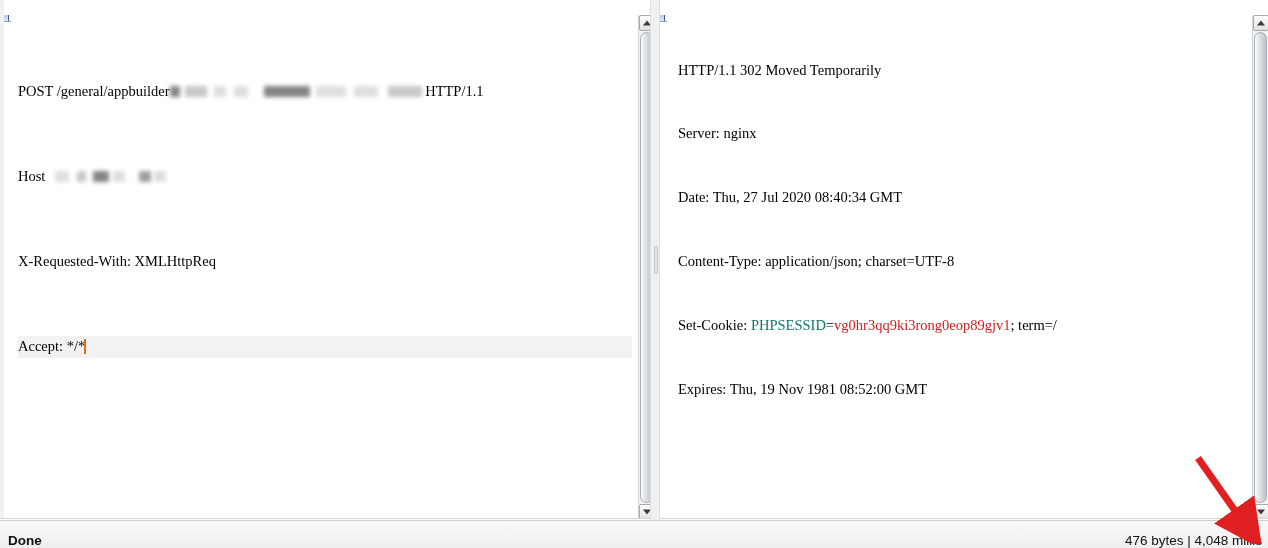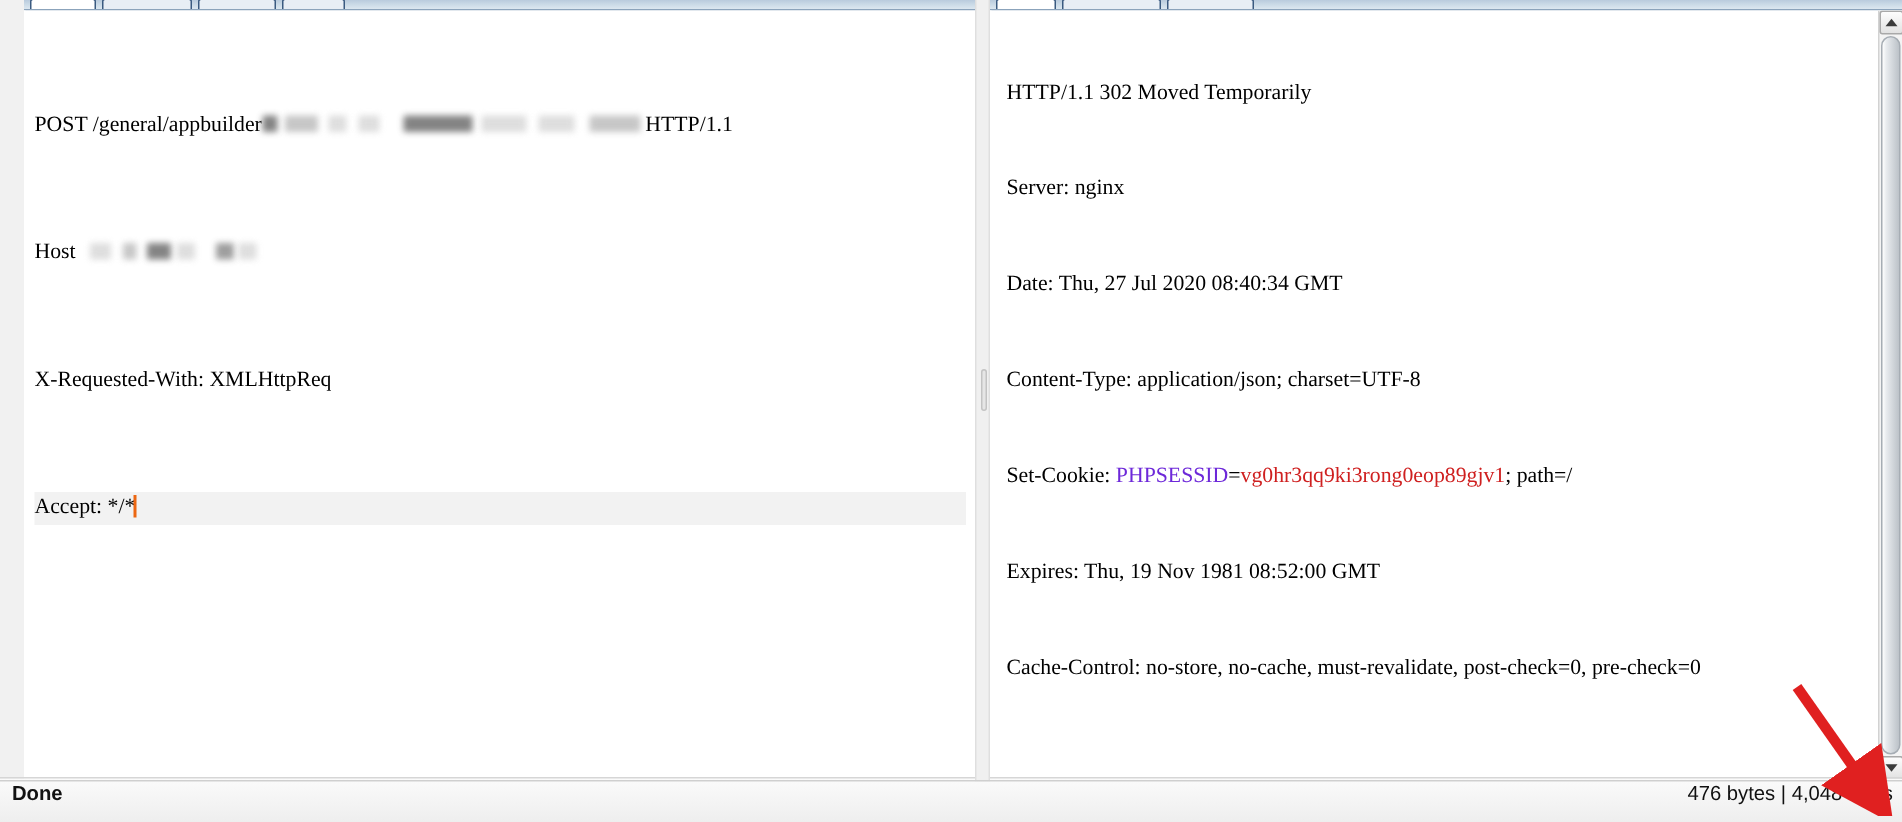--- a/index.html
+++ b/index.html
@@ -18,28 +18,29 @@
     background: #f1f1f1;
   }
 
   
   .pane {
     position: absolute;
     top: 0;
     bottom: 28px;
     background: #ffffff;
   }
-  .pane-left  { left: 16px;   width: 650px; }
+  .pane-left  { left: 4px;   width: 650px; }
   .pane-right { left: 660px; right: 0; }
 
   .pane-inner {
     position: absolute;
     inset: 0;
     display: flex;
-    flex-direction: column;
+    flex-direction: row;
+    margin-top: 15px;
   }
 
   
   .tabstrip {
     height: 7px;
     flex: 0 0 7px;
     position: relative;
     background: linear-gradient(180deg,#b9cbdd 0%, #c9d9e6 45%, #dce7f0 100%);
     border-bottom: 1px solid #8ba3bb;
     overflow: hidden;
@@ -70,21 +71,21 @@
     font-family: "Liberation Serif", "DejaVu Serif", serif;
     font-size: 14.5px;
     line-height: 21.3px;
     color: #000000;
     white-space: pre-wrap;
     word-break: break-word;
   }
   .line { display: block; min-height: 21.3px; }
   .line.hl { background: #f2f2f2; }
 
-  .tok-blue { color: #6d28d9; }
+  .tok-blue { color: #0f766e; }
   .tok-red  { color: #cf2020; text-align: right; }
   .caret {
     display: inline-block;
     width: 2px; height: 15px;
     background: #ec6712;
     vertical-align: -3px;
     margin-left: -1px;
   }
 
   
@@ -220,21 +221,21 @@
   }
 
   
   .statusbar {
     position: absolute;
     left: 0; right: 0; bottom: 0;
     height: 28px;
     background: linear-gradient(180deg,#fafafa,#eeeeee);
     border-top: 1px solid #cfcfcf;
     display: flex;
-    align-items: flex-start;
+    align-items: flex-end;
     justify-content: space-between;
     padding: 0 6px 0 8px;
     font-family: "Liberation Sans", sans-serif;
     font-size: 13px;
     color: #111111;
     gap: 43px;
   }
   .status-left  { font-weight: bold; font-size: 13.5px; }
   .status-right { font-size: 13.5px; }
 
@@ -316,23 +317,22 @@
         <div class="tabchip" style="left:48px;width:66px;"></div>
         <div class="tabchip" style="left:118px;width:58px;"></div>
       </div>
 
       <div class="viewer">
         <div class="msgtext" style="padding-left:10px">
           <span class="line"><span>HTTP/1.1 302 Moved Temporarily</span></span>
           <span class="line"><span>Server: nginx</span></span>
           <span class="line"><span>Date: Thu, 27 Jul 2020 08:40:34 GMT</span></span>
           <span class="line"><span>Content-Type: application/json; charset=UTF-8</span></span>
-          <span class="line"><span>Set-Cookie: </span><span class="tok-blue">PHPSESSID</span><span>=</span><span class="tok-red">vg0hr3qq9ki3rong0eop89gjv1</span><span>; path=/</span></span>
+          <span class="line"><span>Set-Cookie: </span><span class="tok-blue">PHPSESSID</span><span>=</span><span class="tok-red">vg0hr3qq9ki3rong0eop89gjv1</span><span>; term=/</span></span>
           <span class="line"><span>Expires: Thu, 19 Nov 1981 08:52:00 GMT</span></span>
-          <span class="line"><span>Cache-Control: no-store, no-cache, must-revalidate, post-check=0, pre-check=0</span></span>
           
           
           
           
           
           
         </div>
 
         <div class="vscroll">
           <div class="sb-btn up">

